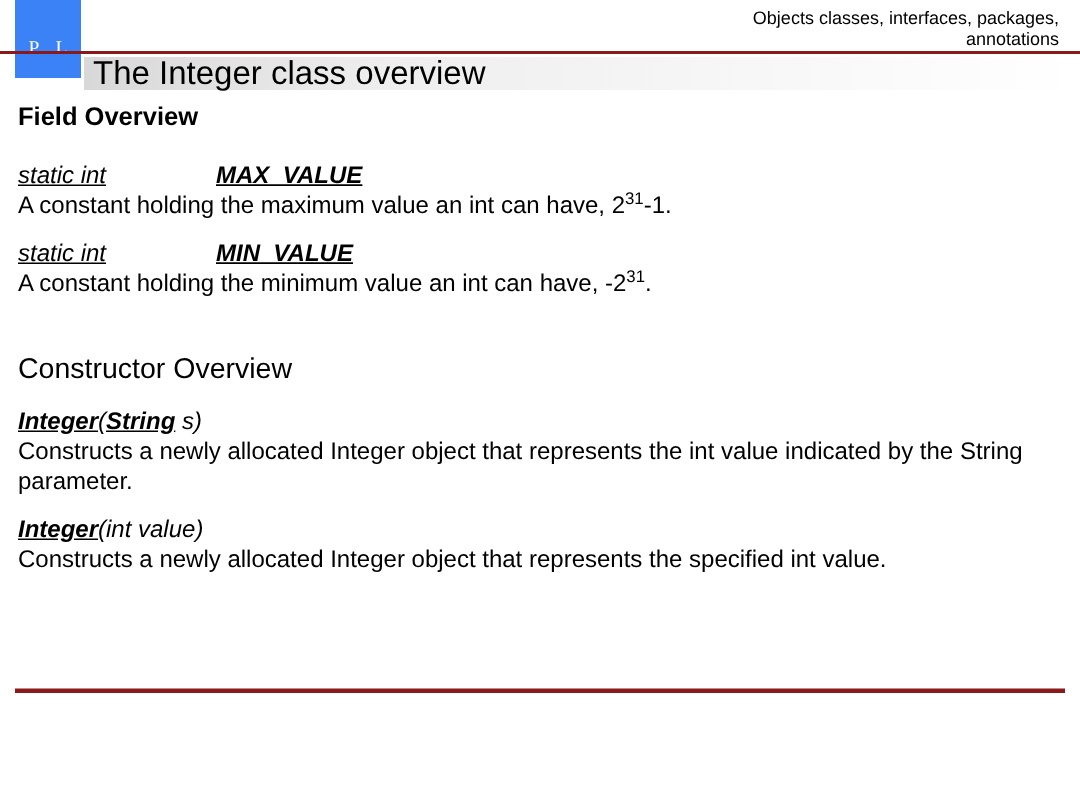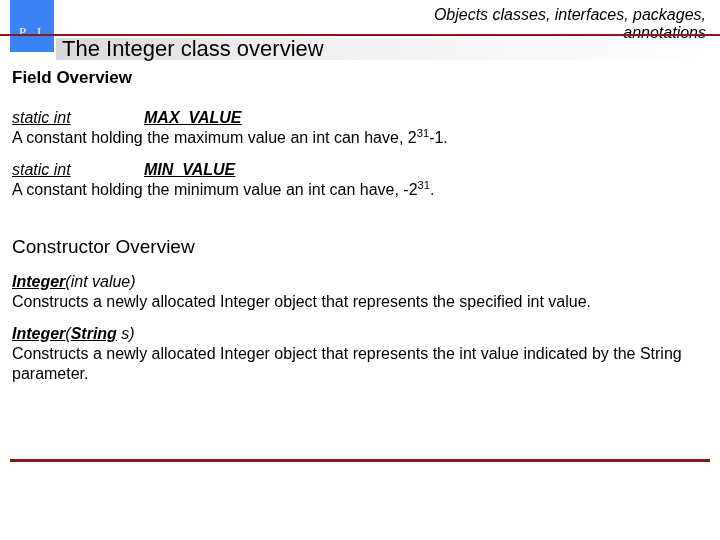--- a/index.html
+++ b/index.html
@@ -33,22 +33,21 @@
     left: 0; right: 0;
     font-family: serif;
     font-size: 13px;
     letter-spacing: 4px;
     padding-left: 4px;
   }
   .topbar-text {
     position: absolute;
     right: 14px;
     top: 6px;
-    font-size: 16px;
-    font-style: italic;
+    font-size: 12px;
     text-align: right;
     line-height: 1.15;
   }
   .red-rule {
     position: absolute;
     left: 0; right: 0;
     top: 34px;
     height: 2px;
     background: #8a1a1a;
   }
@@ -152,27 +151,27 @@
     </div>
     <div class="desc">
       <span>A constant holding the minimum value an int can have, -2</span><sup>31</sup><span>.</span>
     </div>
   </div>
 
   <div class="section-head2">Constructor Overview</div>
 
   <div class="field-block">
     <div>
-      <span class="sig-link">Integer</span><span class="sig-param">(int value)</span>
+      <span class="sig-link">Integer</span><span class="sig-param">(</span><span class="sig-link">String</span><span class="sig-param"> s)</span>
     </div>
-    <div class="desc">Constructs a newly allocated Integer object that represents the specified int value.</div>
+    <div class="desc">Constructs a newly allocated Integer object that represents the int value indicated by the String parameter.</div>
   </div>
 
   <div class="field-block">
     <div>
-      <span class="sig-link">Integer</span><span class="sig-param">(</span><span class="sig-link">String</span><span class="sig-param"> s)</span>
+      <span class="sig-link">Integer</span><span class="sig-param">(int value)</span>
     </div>
-    <div class="desc">Constructs a newly allocated Integer object that represents the int value indicated by the String parameter.</div>
+    <div class="desc">Constructs a newly allocated Integer object that represents the specified int value.</div>
   </div>
 
 </div>
 
 <div class="bottom-rule"></div>
 
 </body></html>

